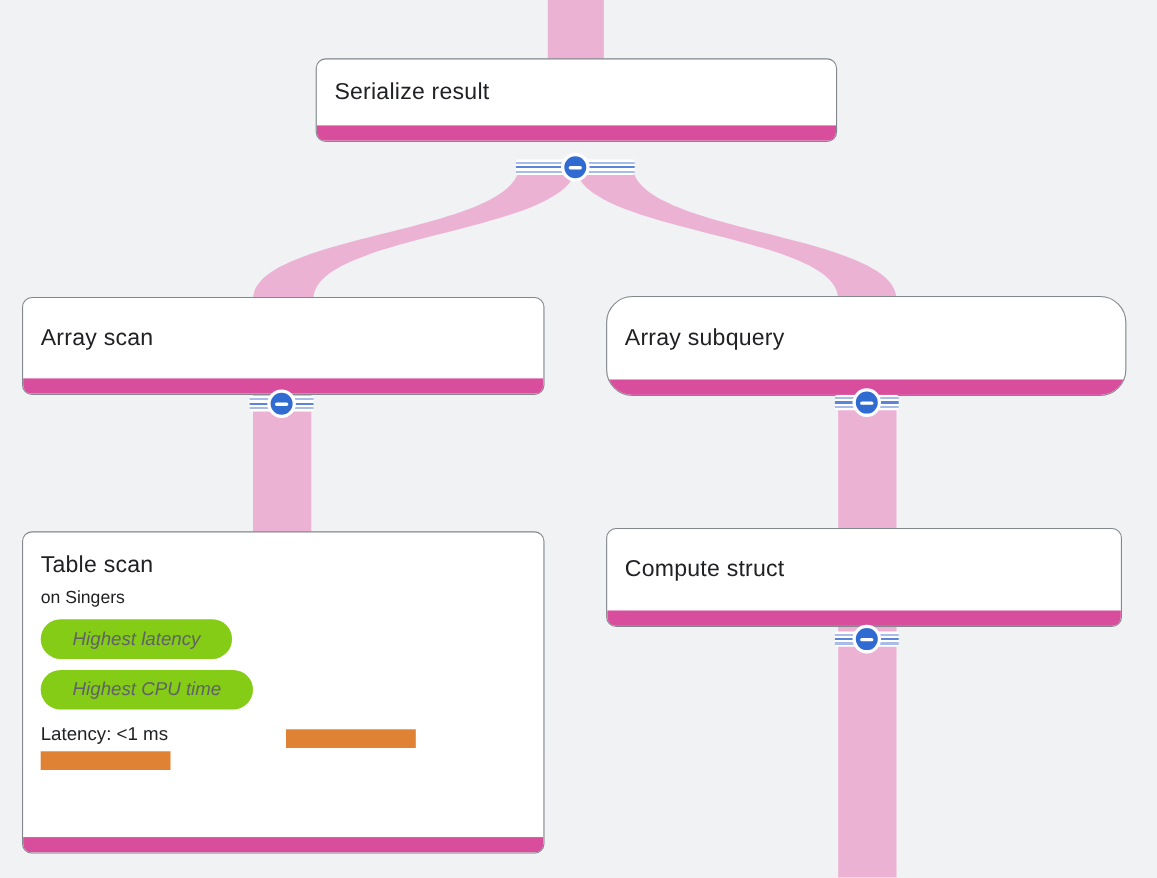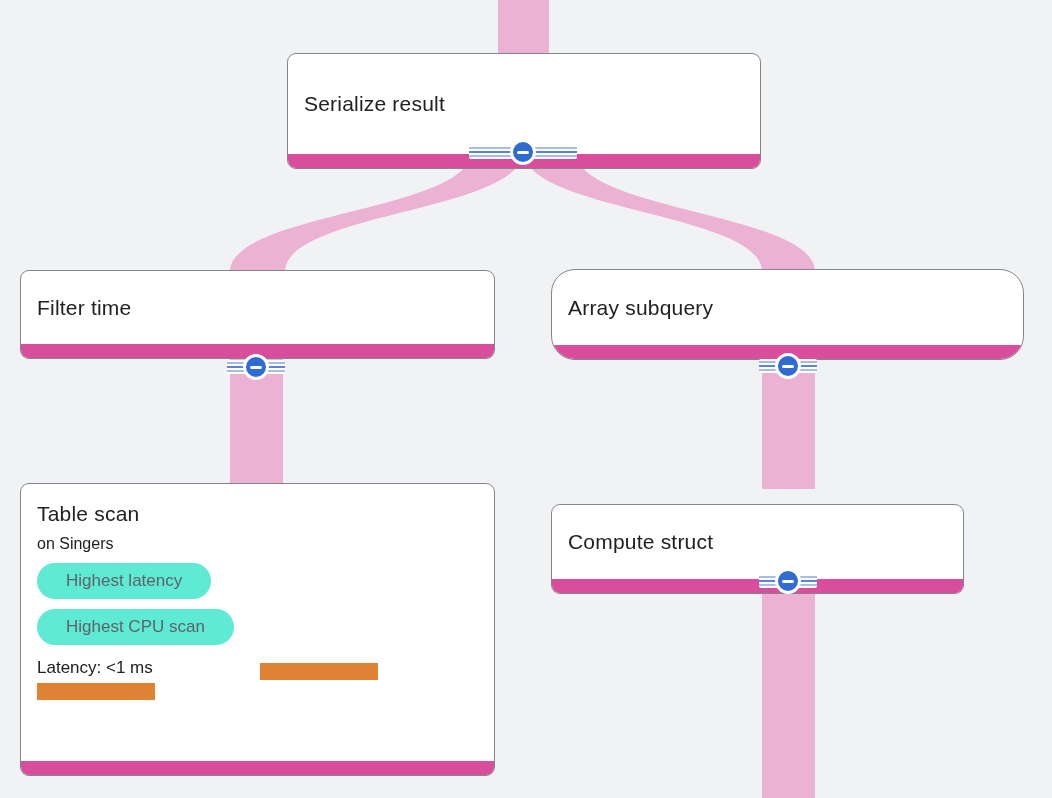--- a/index.html
+++ b/index.html
@@ -58,24 +58,25 @@
     color:#202124;
   }
   .badge{
     display:flex;
     width:fit-content;
     align-items:center;
     justify-content:center;
     height:36px;
     margin-top:10px;
     padding:0 29px;
-    background:#5eead4;
+    background:#84cc16;
     border-radius:18px;
     font-size:17px;
     color:#5f6368;
+    font-style:italic;
   }
   .stats-row{
     display:flex;
     margin-top:13px;
     gap:12px;
   }
   .stat{width:211px;}
   .stat-label{
     font-size:17px;
     color:#202124;
@@ -137,61 +138,61 @@
 
   <svg id="flow-layer" width="1052" height="798" viewBox="0 0 1052 798">
     <rect x="498" y="0" width="51" height="60" fill="#ecb2d4"></rect>
     <path d="M472,150 C472,212 230,212 230,272 L285,272 C285,212 524,212 524,150 Z" fill="#ecb2d4"></path>
     <path d="M523,150 C523,212 762,212 762,272 L815,272 C815,212 575,212 575,150 Z" fill="#ecb2d4"></path>
     <rect x="230" y="352" width="53" height="136" fill="#ecb2d4"></rect>
     <rect x="762" y="352" width="53" height="137" fill="#ecb2d4"></rect>
     <rect x="762" y="568" width="53" height="230" fill="#ecb2d4"></rect>
   </svg>
 
-  <div class="node" style="left:287px;top:53px;width:474px;height:116px;">
+  <div class="node" style="left:287px;top:53px;width:474px;height:76px;">
     <div class="node-title-area">
       <span class="node-title">Serialize result</span>
     </div>
     <div class="node-accent-bar"></div>
   </div>
 
   <div class="node" style="left:20px;top:270px;width:475px;height:89px;">
     <div class="node-title-area">
-      <span class="node-title">Filter time</span>
+      <span class="node-title">Array scan</span>
     </div>
     <div class="node-accent-bar"></div>
   </div>
 
   <div class="node" style="left:551px;top:269px;width:473px;height:91px;border-radius:24px;">
     <div class="node-title-area">
       <span class="node-title">Array subquery</span>
     </div>
     <div class="node-accent-bar"></div>
   </div>
 
   <div class="node" style="left:20px;top:483px;width:475px;height:293px;">
     <div class="node-body">
       <span class="node-title">Table scan</span>
       <div class="node-subtitle">on Singers</div>
       <div class="badge">Highest latency</div>
-      <div class="badge">Highest CPU scan</div>
+      <div class="badge">Highest CPU time</div>
       <div class="stats-row">
         <div class="stat">
           <div class="stat-label">Latency: &lt;1 ms</div>
           <div class="stat-bar"></div>
         </div>
         <div class="stat">
           <div class="stat-bar"></div>
         </div>
       </div>
     </div>
     <div class="node-accent-bar"></div>
   </div>
 
-  <div class="node" style="left:551px;top:504px;width:413px;height:90px;">
+  <div class="node" style="left:551px;top:480px;width:469px;height:90px;">
     <div class="node-title-area">
       <span class="node-title">Compute struct</span>
     </div>
     <div class="node-accent-bar"></div>
   </div>
 
   <div class="collapse-control" style="left:469px;top:139px;width:108px;">
     <div class="collapse-stripes"></div>
     <div class="collapse-circle">
       <span class="minus-glyph"></span>

